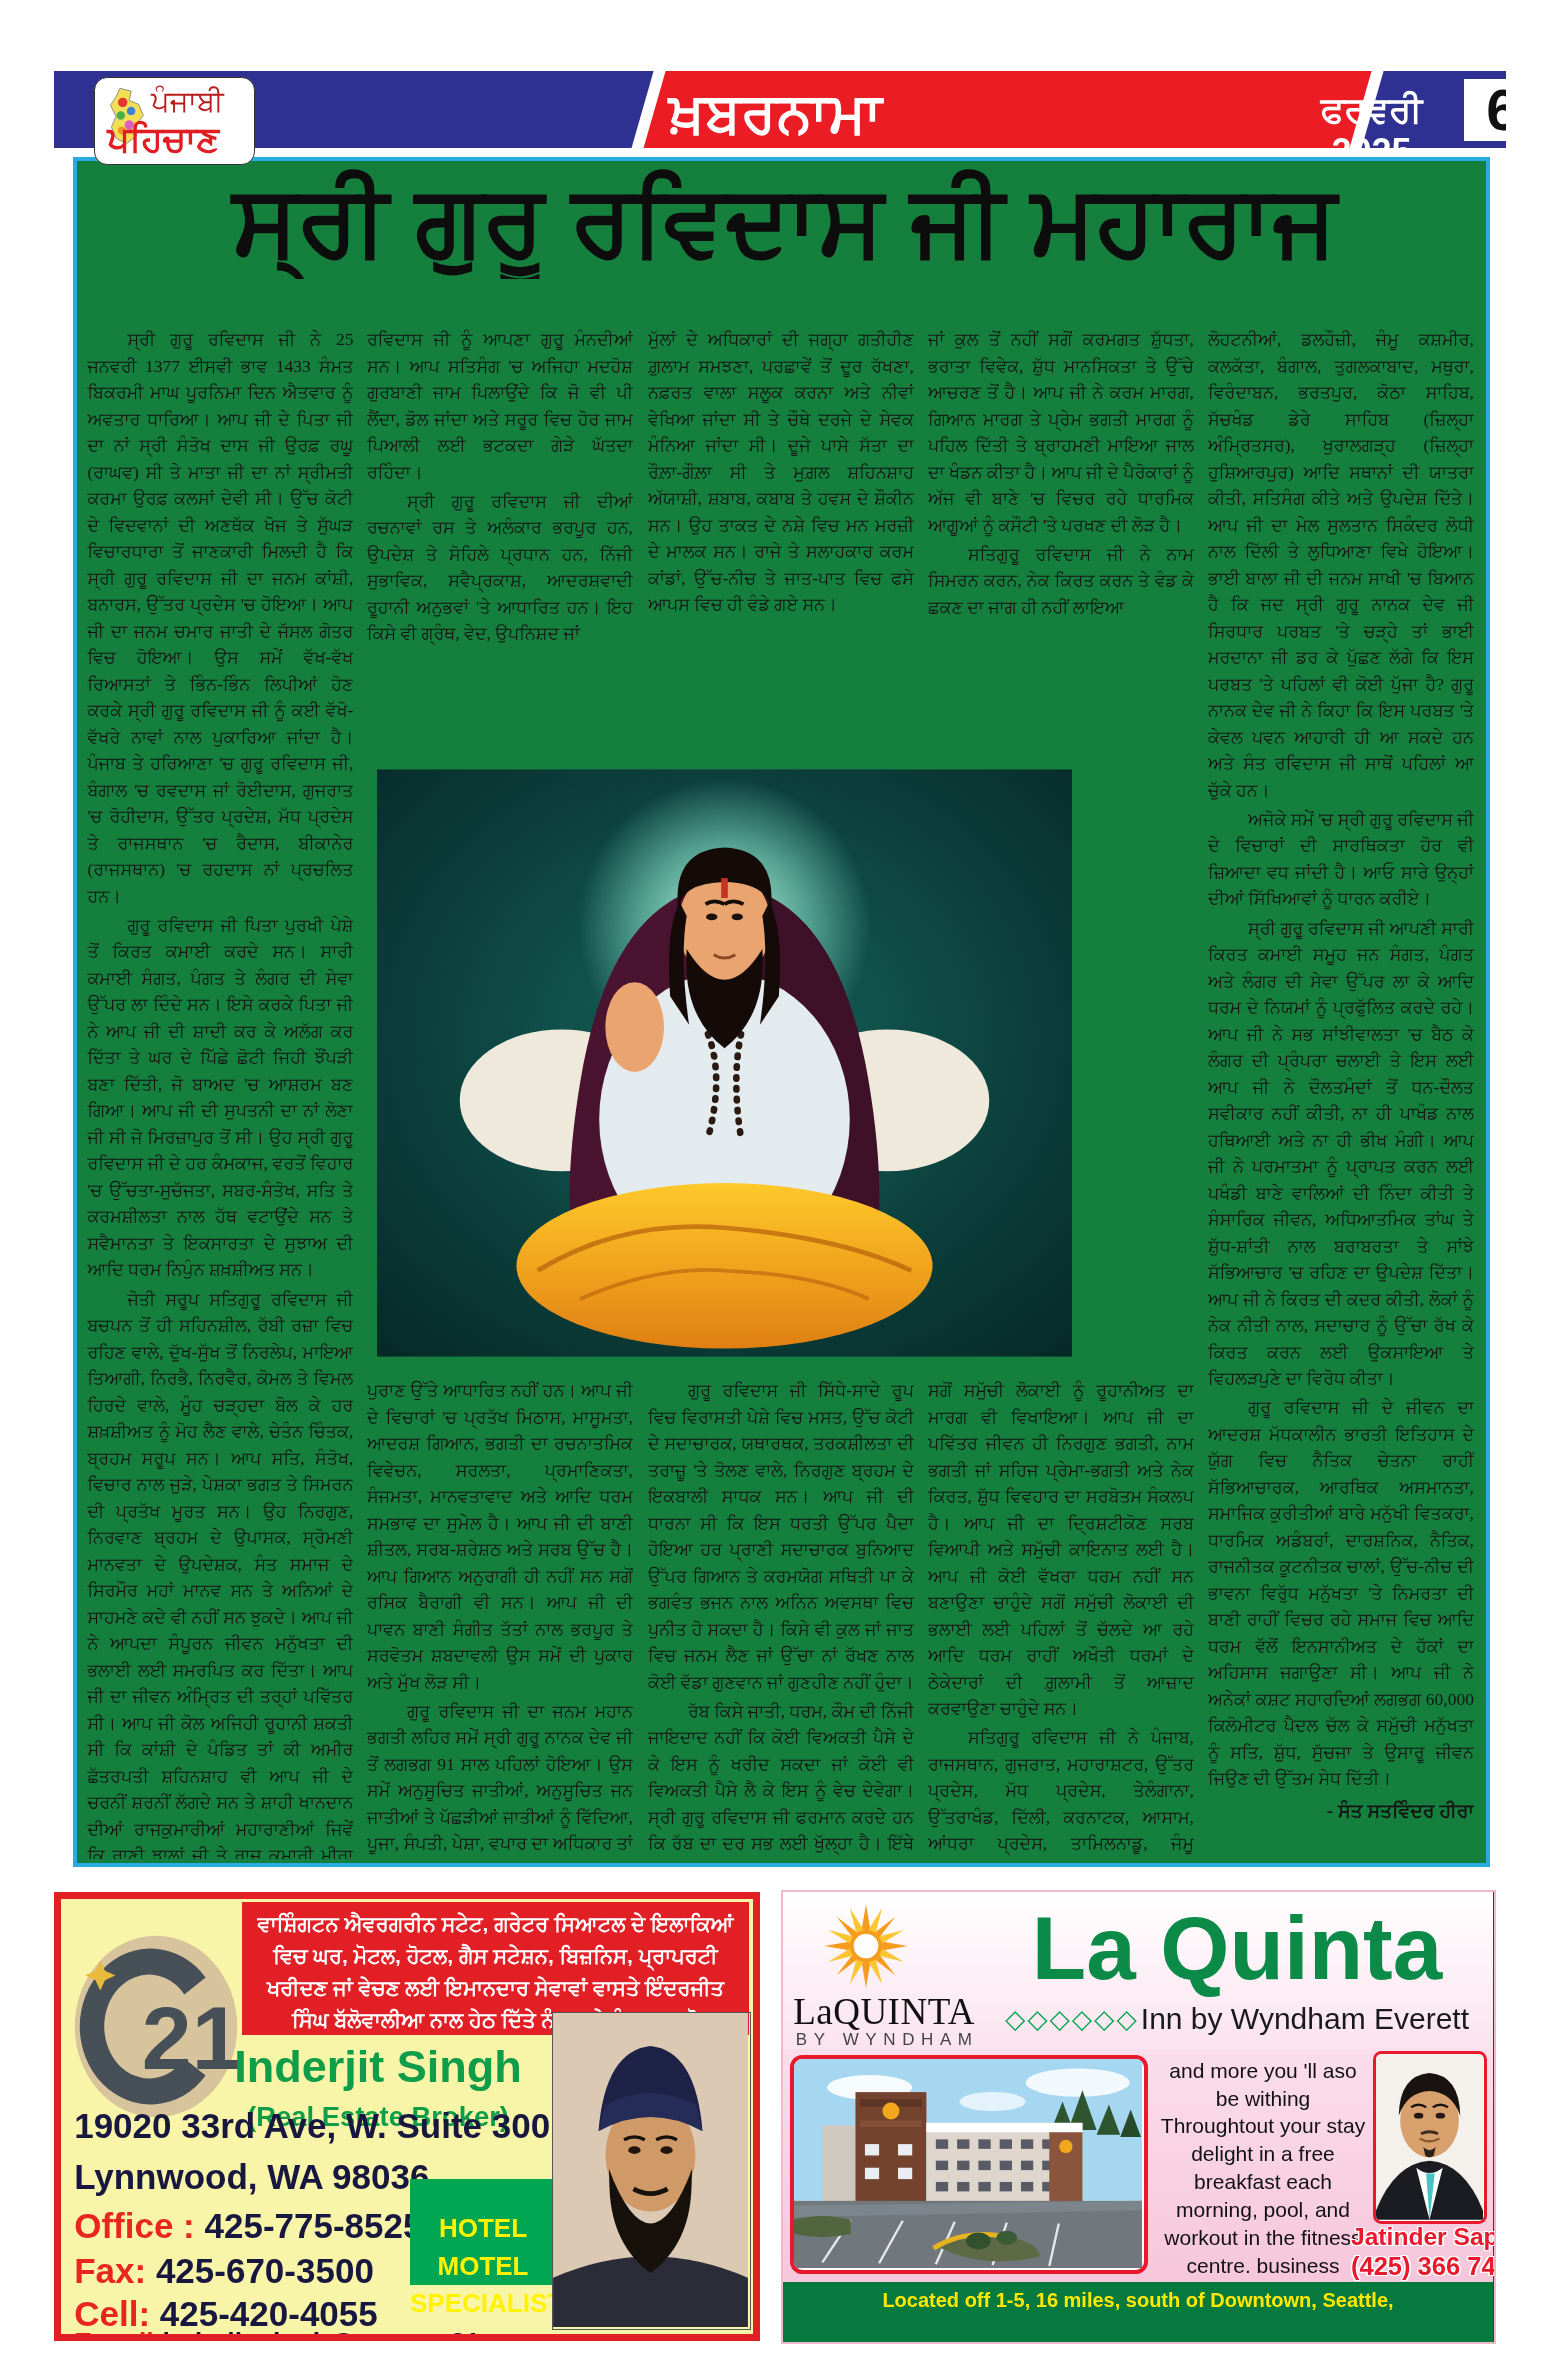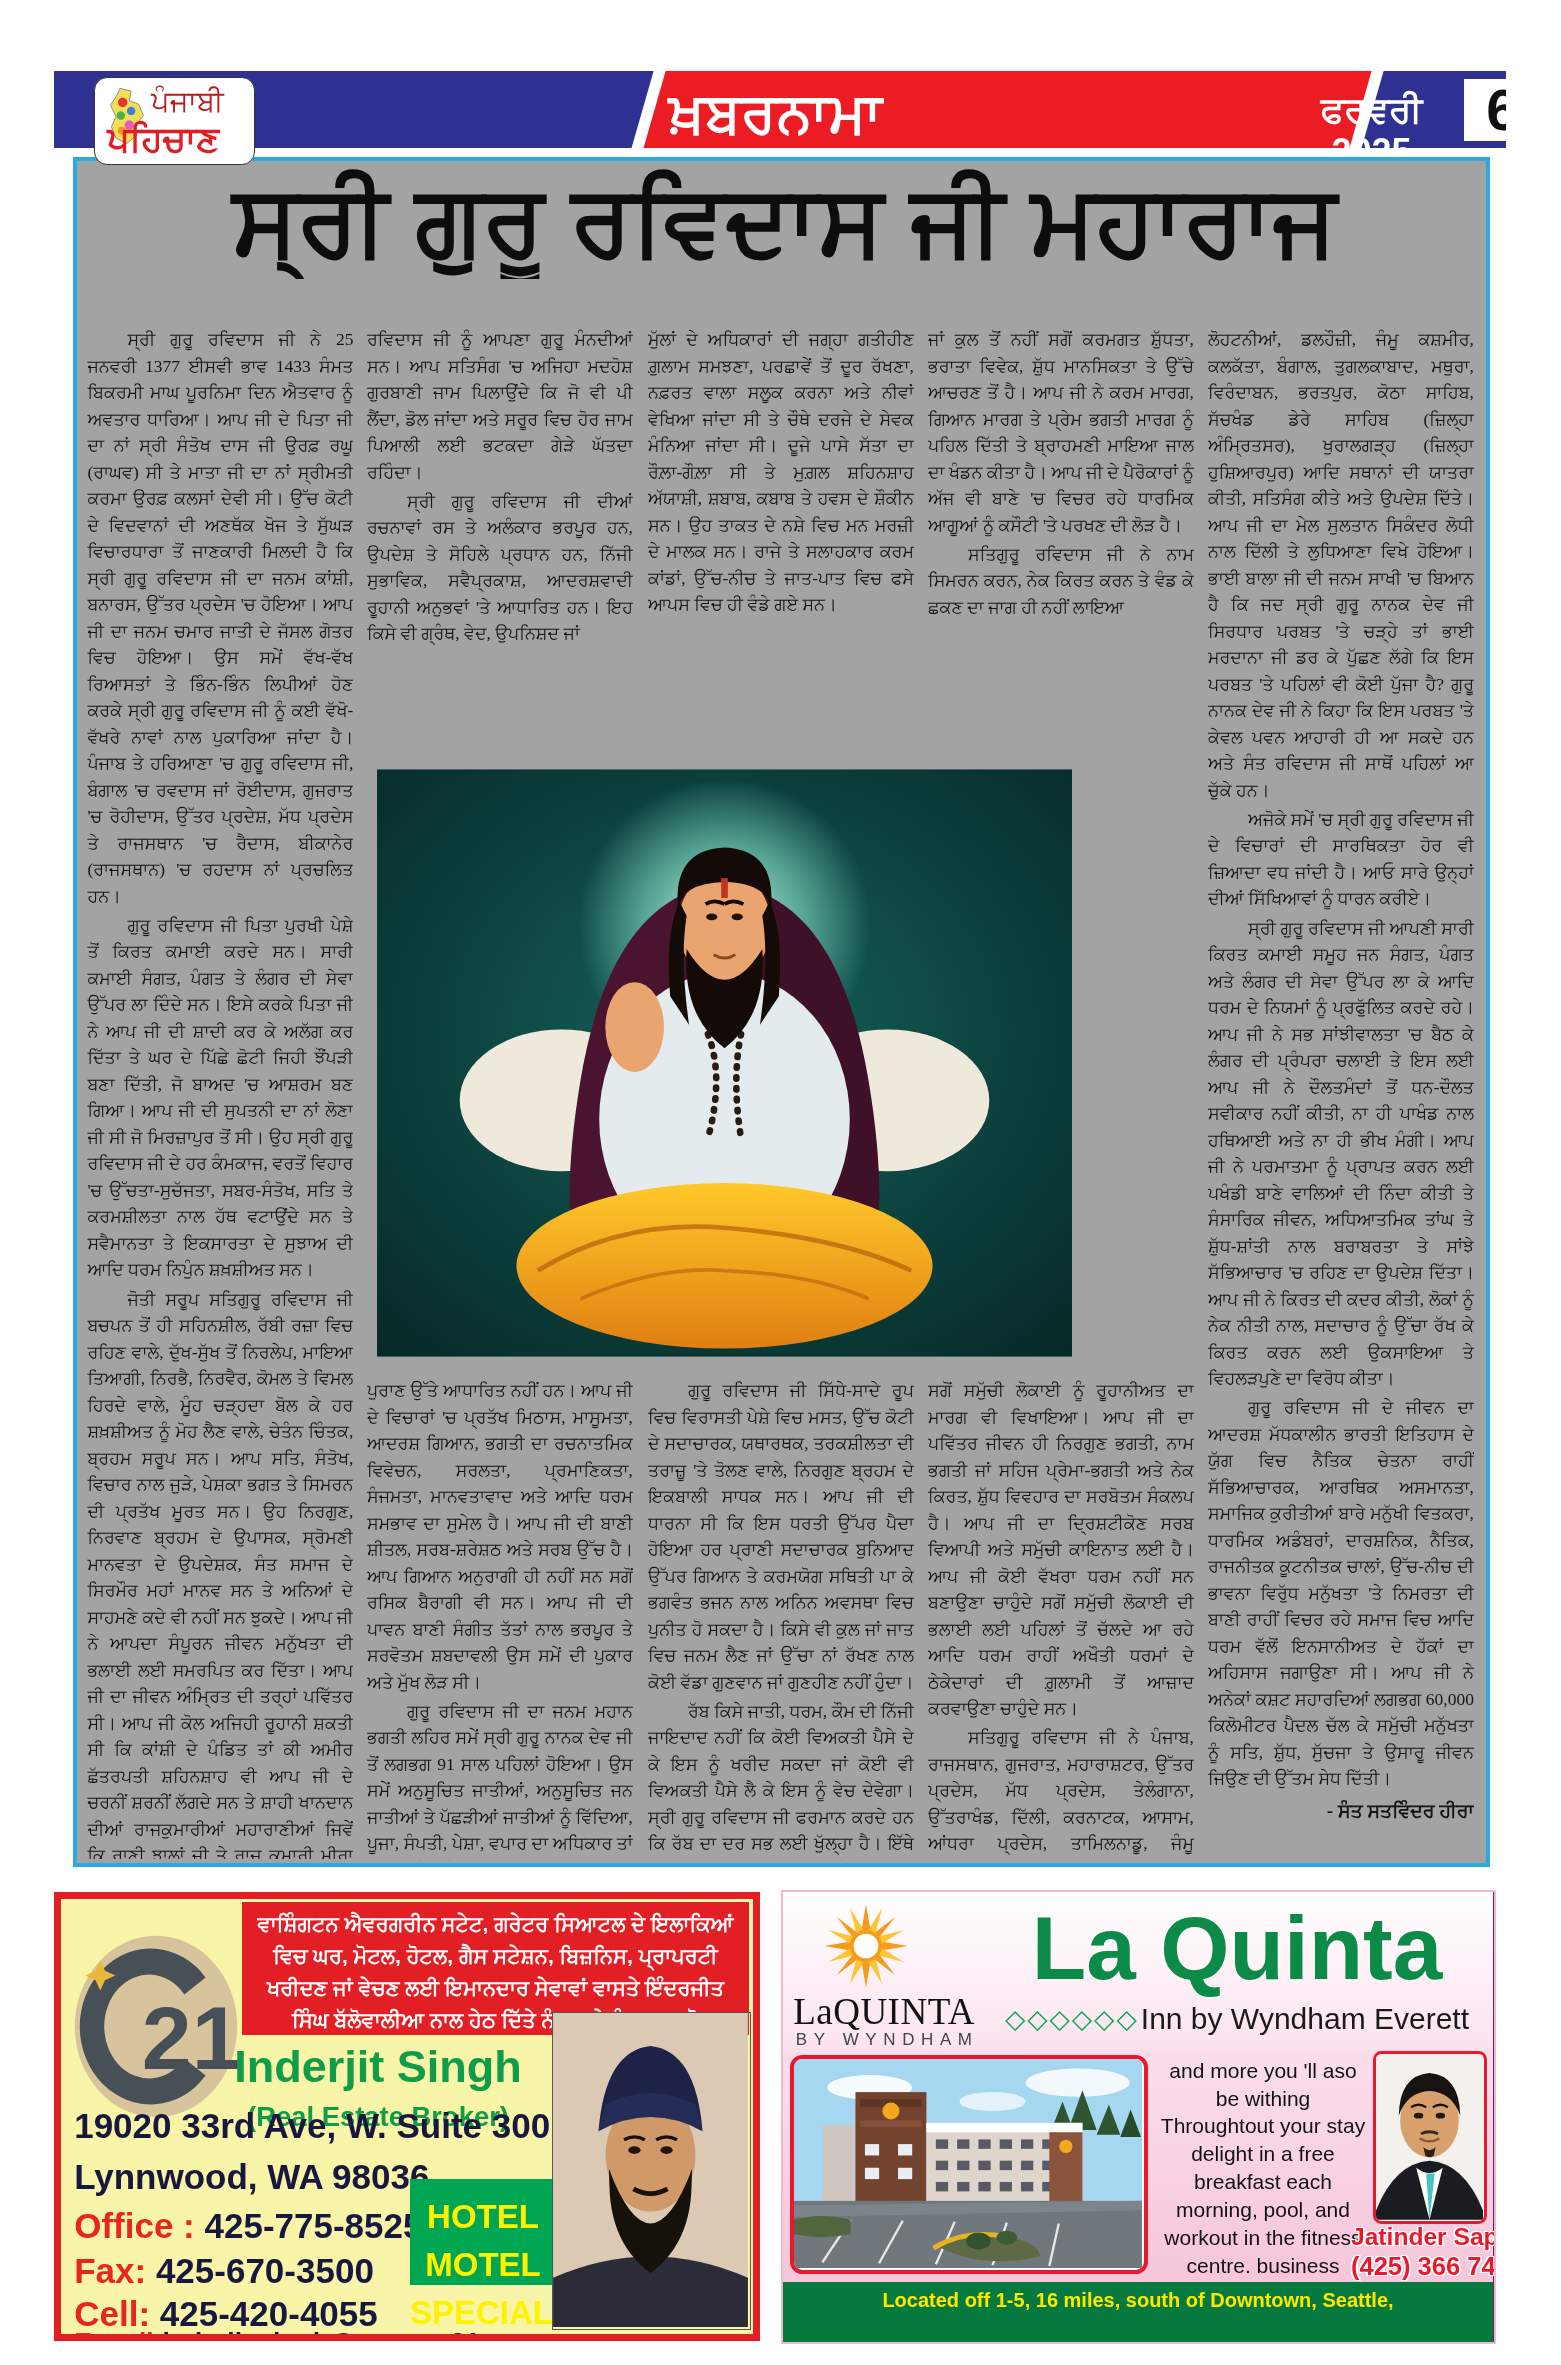--- a/index.html
+++ b/index.html
@@ -13,21 +13,21 @@
   .mh-stripe { position:absolute; top:-9.5px; width:12.3px; height:99px; background:#ffffff; transform:skewX(-16deg); }
   #mh-title { position:absolute; left:615px; top:8.5px; width:568px; color:#ffffff; font-size:56px; font-weight:bold; letter-spacing:0.9px; }
   #mh-date { position:absolute; left:1230px; top:18px; width:175px; text-align:center; color:#ffffff; font-size:36px; font-weight:bold; }
   #mh-pagebox { position:absolute; left:1409px; top:6.6px; width:79px; height:64px; background:#ffffff; border:1.4px solid #2e3192; text-align:center; }
   #mh-pagebox span { font-size:58px; font-weight:800; color:#111; line-height:62px; }
   #logo-box { left:94px; top:77px; width:161px; height:88px; background:#ffffff; border:1.9px solid #333; border-radius:13.2px; z-index:5; overflow:hidden; }
   #logo-l1 { position:absolute; left:56px; top:6.6px; font-size:29px; font-weight:400; color:#b91c1c; }
   #logo-l2 { position:absolute; left:12.3px; top:41px; font-size:35px; font-weight:800; color:#e11d23; }
 
   
-  #frame { left:73px; top:157px; width:1417px; height:1710px; border:4.3px solid #29abe2; background:#a3a3a3; overflow:hidden; }
+  #frame { left:73px; top:157px; width:1417px; height:1710px; border:4.3px solid #29abe2; background:#15803d; overflow:hidden; }
   #headline { position:absolute; left:9.5px; top:2.8px; width:1396px; text-align:center; font-size:98px; font-weight:800; color:#0d0d0d; white-space:nowrap; overflow:hidden; }
   .col { position:absolute; width:266px; overflow:hidden; text-align:justify; color:#151515; font-family:"Liberation Serif","DejaVu Serif",serif; font-size:17.5px; line-height:26.5px; }
   .col p { margin-bottom:2.8px; }
   .indent { text-indent:40px; }
   #col1 { left:10.4px;  top:165px; height:1533px; }
   #col2t { left:290px; top:165px; height:441px; }
   #col3t { left:571px; top:165px; height:441px; }
   #col4t { left:851px; top:165px; height:441px; }
   #col2b { left:290px; top:1216px; height:484px; }
   #col3b { left:571px; top:1216px; height:484px; }
@@ -40,21 +40,21 @@
   #ad-c21 { left:54px; top:1892px; width:706px; height:449px; background:#f9f5a8; border:7.6px solid #e31f26; overflow:hidden; }
   #c21-redbox { position:absolute; left:181px; top:2.8px; width:507px; height:133px; background:#e31f26; color:#ffffff; font-weight:bold; font-size:21px; line-height:1.52; text-align:center; padding:6.6px 12.3px; }
   #c21-logo { position:absolute; left:10.4px; top:33px; width:170px; height:189px; }
   #c21-name { position:absolute; left:137px; top:142px; width:360px; text-align:center; color:#0f9d49; font-size:45px; font-weight:700; white-space:nowrap; }
   #c21-title { position:absolute; left:137px; top:202px; width:360px; text-align:center; color:#0f9d49; font-size:27.4px; font-weight:800; white-space:nowrap; }
   .c21-line { position:absolute; left:13.2px; white-space:nowrap; font-weight:800; color:#17173f; font-size:35px; }
   .c21-label { color:#e8251f; }
   #c21-addr1 { top:207px; } #c21-addr2 { top:258px; }
   #c21-office { top:307px; } #c21-fax { top:352px; } #c21-cell { top:395px; }
   #c21-email { position:absolute; left:13.2px; top:428px; white-space:nowrap; font-weight:800; font-size:26.5px; color:#17173f; }
-  #c21-specialist { position:absolute; left:349px; top:280px; width:146px; height:106px; background:#00a651; color:#fff200; font-weight:800; font-size:33px; line-height:1.45; text-align:center; padding-top:14px; }
+  #c21-specialist { position:absolute; left:349px; top:280px; width:146px; height:106px; background:#00a651; color:#fff200; font-weight:800; font-size:26px; line-height:1.45; text-align:center; padding-top:31px; }
   #c21-photo { position:absolute; left:491px; top:113px; width:199px; height:318px; border:1.9px solid #555; overflow:hidden; }
 
   
   #ad-lq { left:781px; top:1890px; width:715px; height:454px; background:#701a75; border:2.8px solid #f2b9cb; overflow:hidden; }
   #lq-top { position:absolute; left:0; top:0; width:710px; height:157px; background:linear-gradient(#ffffff,#fbe3ee); }
   #lq-sun { position:absolute; left:38px; top:8.5px; width:90px; height:90px; }
   #lq-logoname { position:absolute; left:6.6px; top:98px; width:189px; text-align:center; font-family:"Liberation Serif","DejaVu Serif",serif; font-size:37px; color:#111; letter-spacing:0.5px; white-space:nowrap; }
   #lq-logosub { position:absolute; left:6.6px; top:138px; width:189px; text-align:right; font-size:17px; color:#444; letter-spacing:6.6px; white-space:nowrap; }
   #lq-brand { position:absolute; left:203px; top:4.7px; width:502px; text-align:center; color:#0c8a47; font-size:89px; font-weight:800; white-space:nowrap; }
   #lq-sub { position:absolute; left:203px; top:110px; width:502px; text-align:center; white-space:nowrap; }

